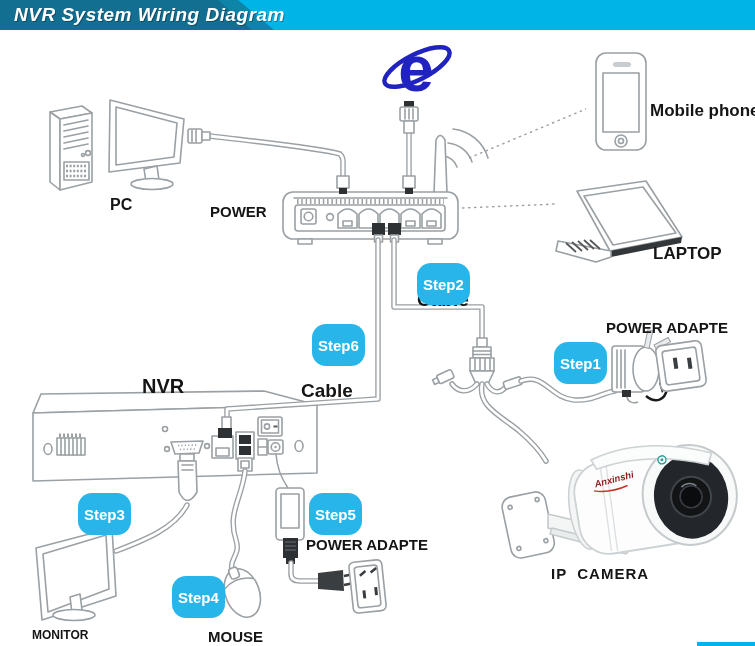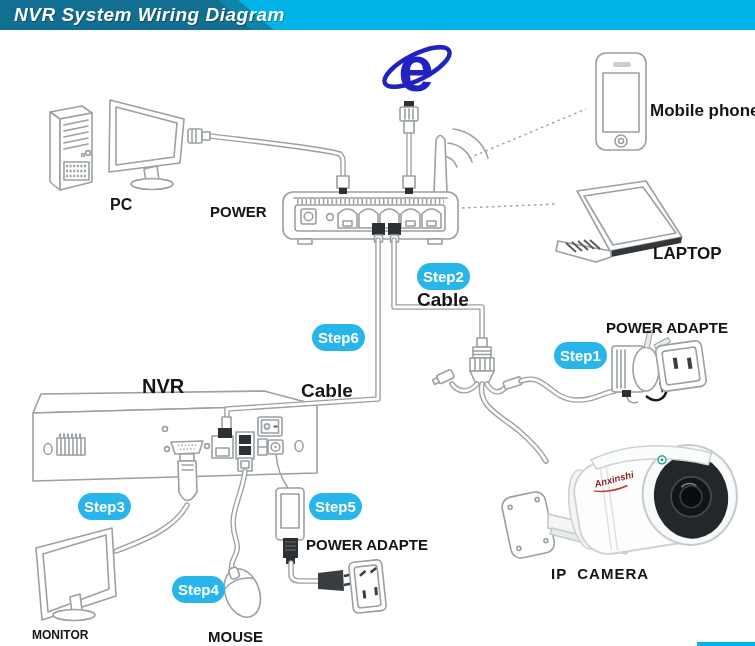--- a/index.html
+++ b/index.html
@@ -11,21 +11,21 @@
         clip-path:polygon(216px 0,238px 0,274px 30px,250px 30px);}
   .banner-dark{position:absolute;left:0;top:0;width:270px;height:30px;background:#136f92;
         clip-path:polygon(0 0,218px 0,252px 30px,0 30px);}
   .banner-title{position:absolute;left:14px;top:0;height:38px;line-height:30px;color:#ffffff;
         font-size:19px;font-weight:bold;font-style:italic;letter-spacing:.5px;
         text-shadow:1px 1px 0 rgba(0,0,0,.3);z-index:4;}
   .bottom-strip{position:absolute;right:0;bottom:0;width:58px;height:4px;background:#00b4e8;}
   
   .lbl{position:absolute;font-weight:bold;color:#151515;white-space:nowrap;z-index:3;}
   
-  .badge{position:absolute;min-width:52px;height:27px;padding:0 6px;box-sizing:border-box;
+  .badge{position:absolute;min-width:52px;height:42px;padding:0 6px;box-sizing:border-box;
         background:#28b6ea;color:#ffffff;border-radius:14px;display:flex;align-items:center;
         justify-content:center;font-size:15px;font-weight:bold;z-index:3;}
   
   .art{position:absolute;left:0;top:0;z-index:1;}
   .s{stroke:#9aa0a4;stroke-width:1.6;fill:none;stroke-linejoin:round;stroke-linecap:round;}
   .sf{stroke:#9aa0a4;stroke-width:1.6;fill:#ffffff;stroke-linejoin:round;}
   .dark{fill:#2e3134;stroke:none;}
   .dash{stroke:#9aa0a4;stroke-width:1.4;stroke-dasharray:2.5,3.5;fill:none;}
   .cableO{stroke:#9aa0a4;stroke-width:5.5;fill:none;stroke-linejoin:round;stroke-linecap:round;}
   .cableI{stroke:#ffffff;stroke-width:2.8;fill:none;stroke-linejoin:round;stroke-linecap:round;}

